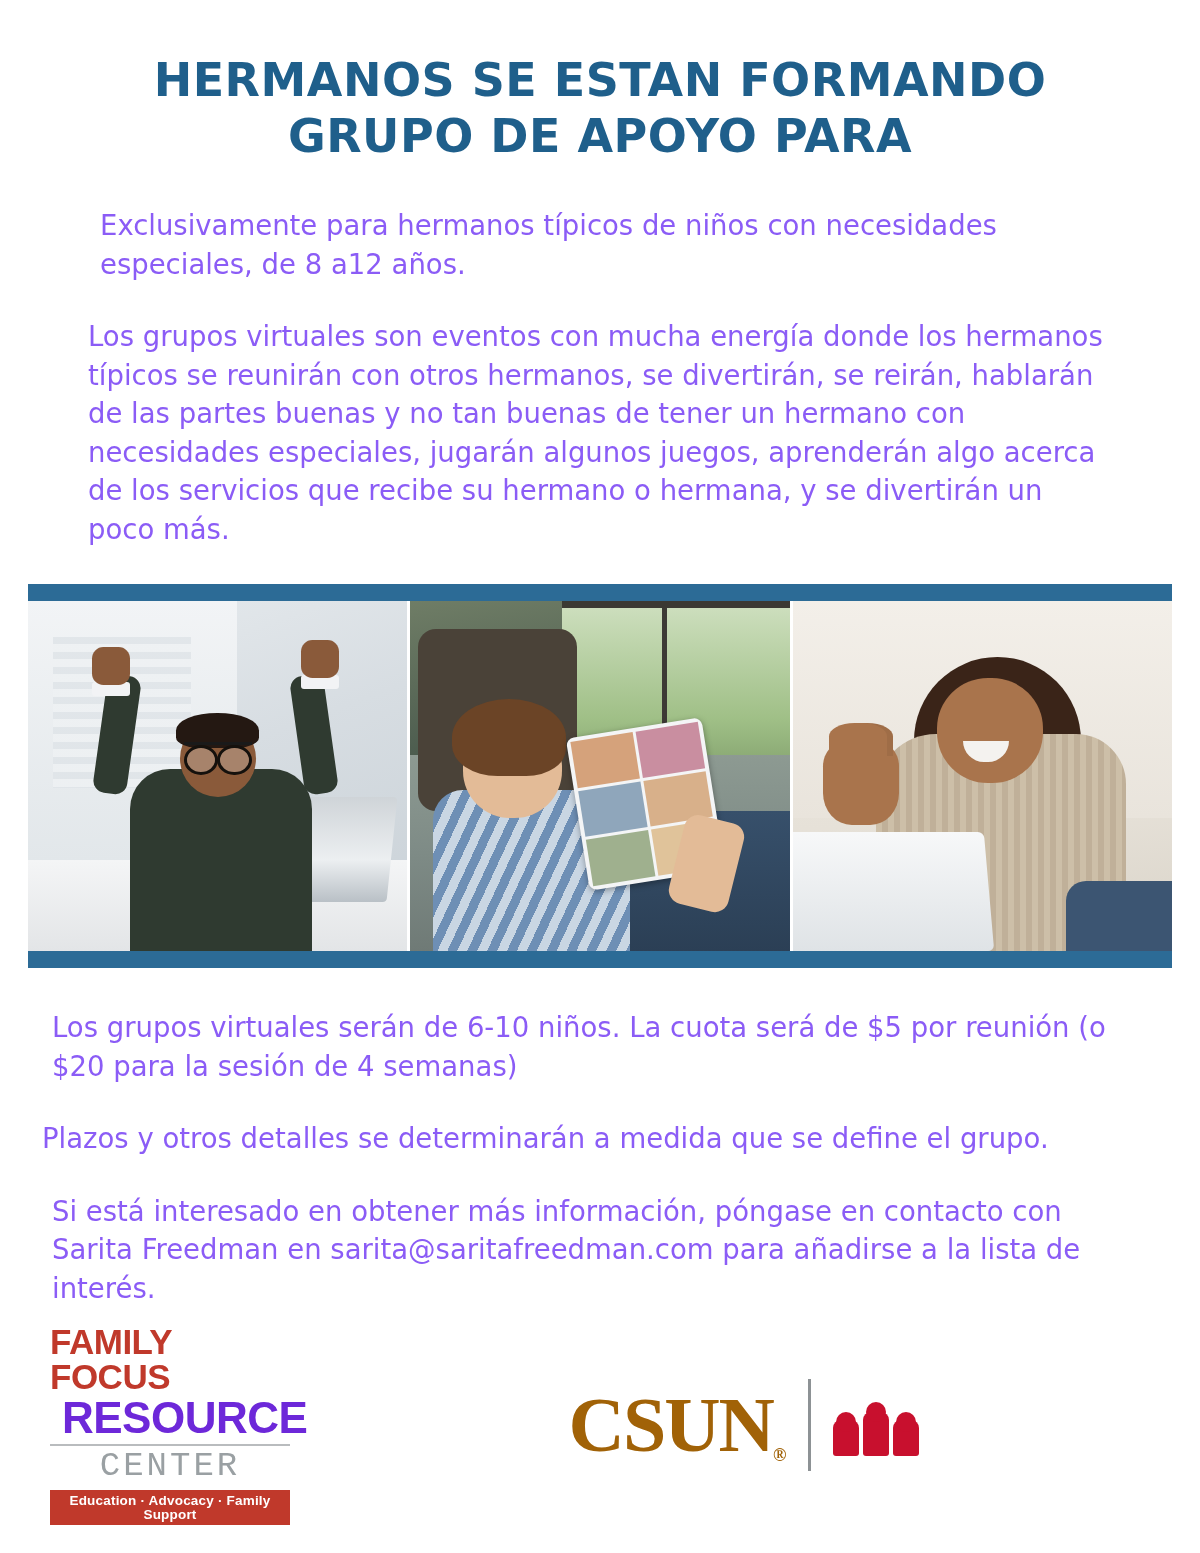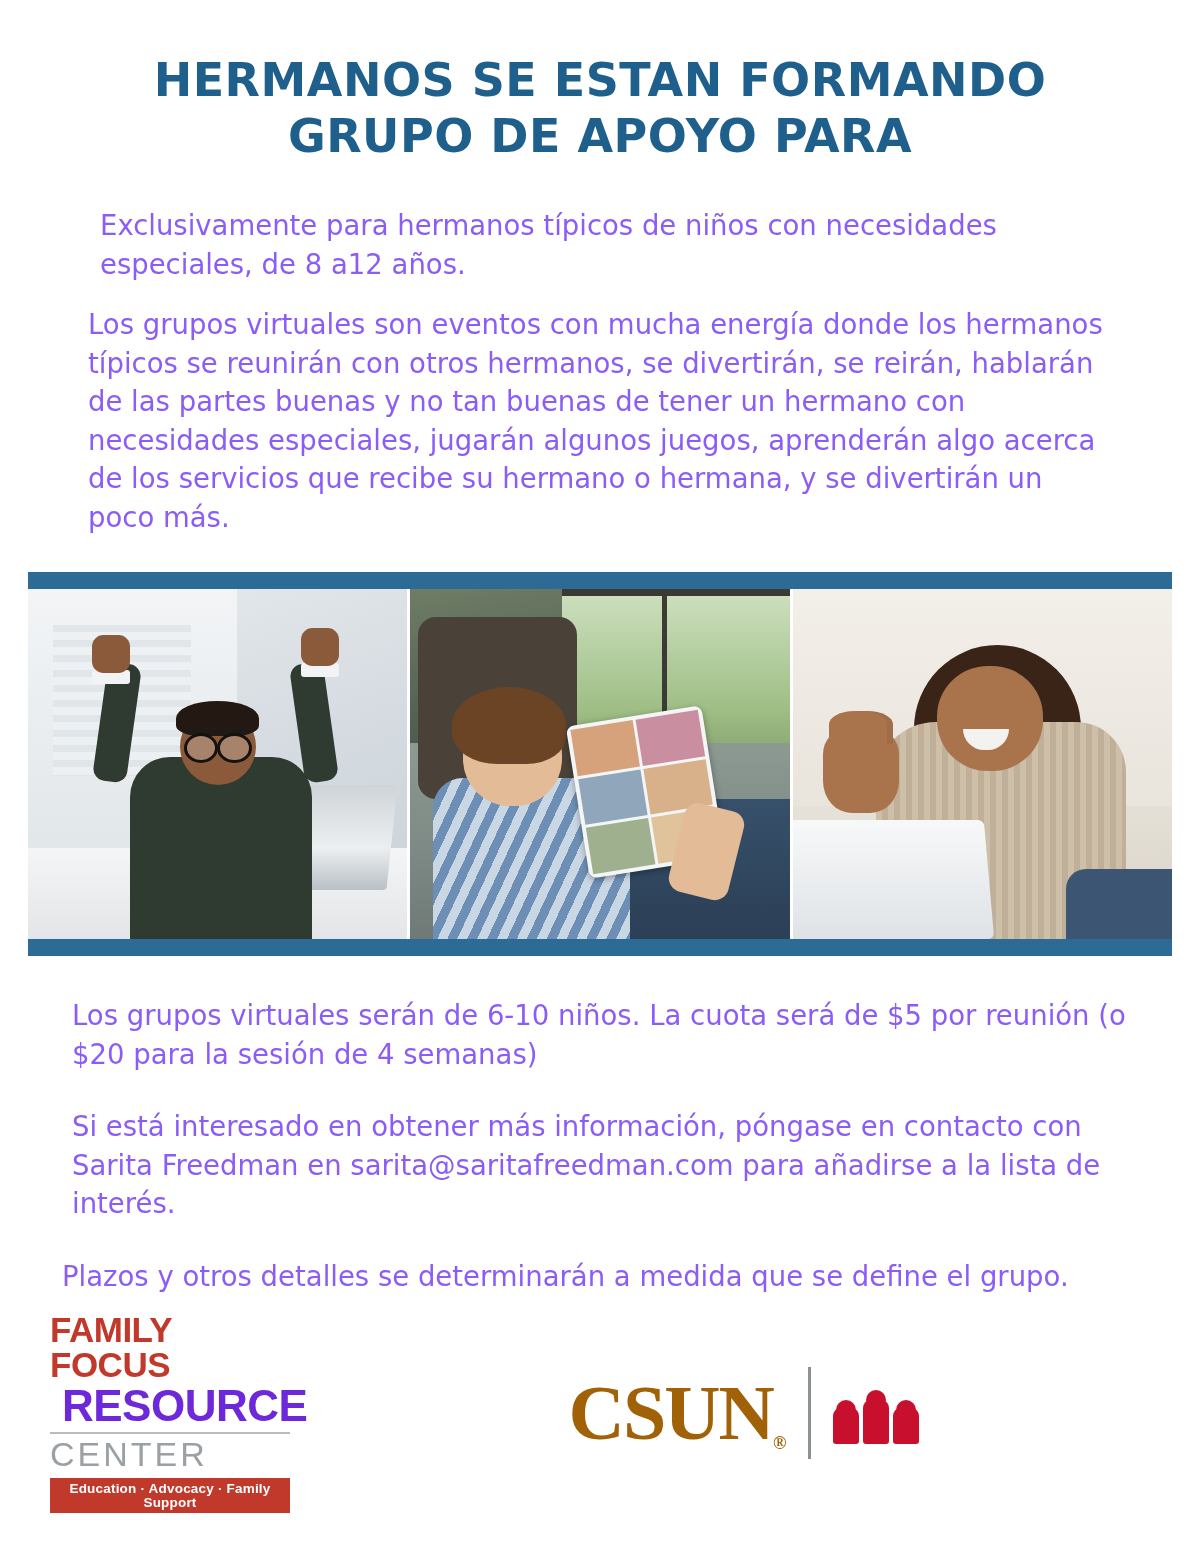--- a/index.html
+++ b/index.html
@@ -49,21 +49,21 @@
     line-height: 1.40;
     color: #8b5cf6;
     text-align: left;
     margin: 0;
   }
   .para-1 {
     margin-top: 42px;
     padding: 0 40px;
   }
   .para-2 {
-    margin-top: 22px;
+    margin-top: 34px;
     padding: 0 28px;
   }
 
   
   .photo-band {
     margin-top: 36px;
     padding: 0 28px;
   }
   .band-bar {
     height: 17px;
@@ -257,21 +257,21 @@
     z-index: 3;
   }
   .ph3 .jeans3 {
     position: absolute; right: -2%; bottom: 0; width: 30%; height: 20%;
     background: #3c5572; border-radius: 20px 0 0 0;
     z-index: 3;
   }
 
   
   .lower {
-    padding: 0 52px;
+    padding: 0 32px;
     text-align: center;
   }
   .para-3 { margin-top: 40px; padding: 0 20px; }
   .para-4 { margin-top: 34px; padding: 0 20px; }
   .para-5 { margin-top: 34px; padding: 0 10px; }
 
   
   .logos {
     margin-top: 30px;
     display: flex;
@@ -309,21 +309,22 @@
     height: 2px;
     background: #b9bcbe;
     margin: 4px 0 3px 0;
     width: 100%;
   }
   .ffrc .l3 {
     color: #9aa0a3;
     font-size: 34px;
     letter-spacing: 3px;
     display: block;
-    font-family: Liberation Sans, sans-serif;
+    font-family: Liberation Mono, monospace;
+    text-align: center;
   }
   .ffrc .tag {
     margin-top: 7px;
     background: #c0392b;
     color: #ffffff;
     font-size: 13.5px;
     font-weight: bold;
     padding: 4px 6px;
     text-align: center;
     letter-spacing: 0.2px;
@@ -475,22 +476,22 @@
         <div class="jeans3"></div>
       </div>
 
     </div>
 
     <div class="band-bar"></div>
   </div>
 
   <div class="lower">
     <p class="para para-3">Los grupos virtuales serán de 6-10 niños. La cuota será de $5 por reunión (o $20 para la sesión de 4 semanas)</p>
+    <p class="para para-5">Plazos y otros detalles se determinarán a medida que se define el grupo.</p>
     <p class="para para-4">Si está interesado en obtener más información, póngase en contacto con Sarita Freedman en sarita@saritafreedman.com para añadirse a la lista de interés.</p>
-    <p class="para para-5">Plazos y otros detalles se determinarán a medida que se define el grupo.</p>
   </div>
 
   <div class="logos">
 
     <div class="ffrc">
       <span class="l1">FAMILY FOCUS</span>
       <span class="l2">RESOURCE</span>
       <div class="rule"></div>
       <span class="l3">CENTER</span>
       <div class="tag">Education · Advocacy · Family Support</div>

